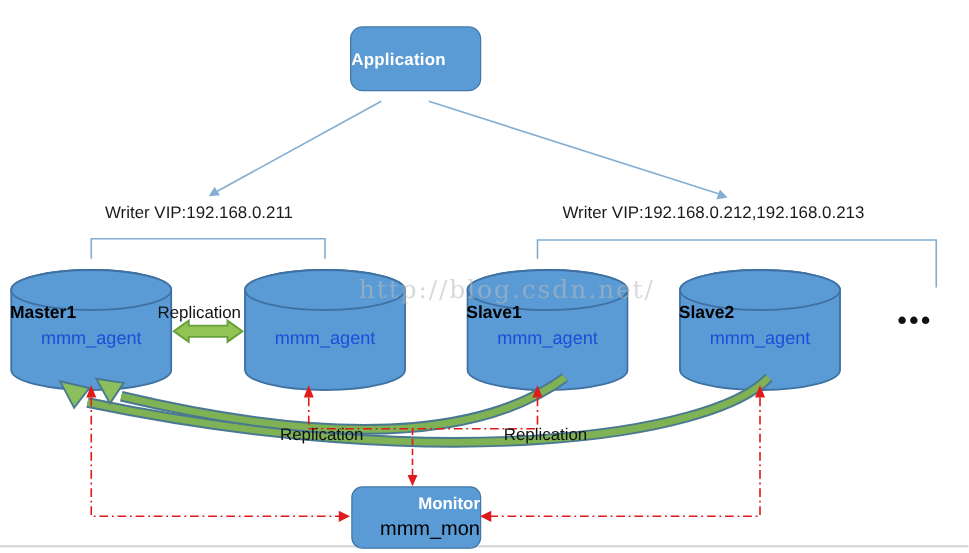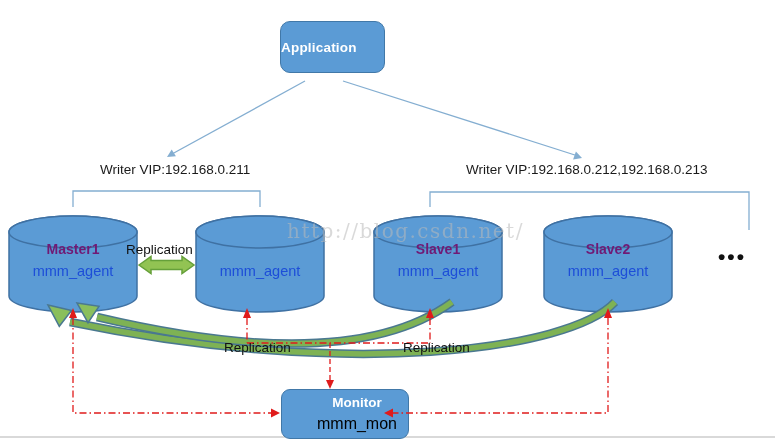--- a/index.html
+++ b/index.html
@@ -13,35 +13,34 @@
 
   .appbox{
     left:280px;top:21px;width:103px;height:50px;z-index:2;
     background:#5b9bd5;border:1px solid #4178a8;border-radius:10px;
     display:flex;align-items:center;justify-content:flex-start;
     color:#fff;font-size:13.5px;font-weight:600;letter-spacing:.2px;
   }
   .monitorbox{
     left:281px;top:389px;width:102px;height:48px;z-index:2;
     background:#5b9bd5;border:1px solid #4178a8;border-radius:9px;
-    display:flex;flex-direction:column;align-items:center;justify-content:center;
+    display:flex;flex-direction:column;align-items:flex-end;justify-content:center;
     line-height:1.45;
-    padding-left:24px;
   }
   .monitorbox .m-name{color:#fff;font-size:13.5px;font-weight:600;}
   .monitorbox .m-agent{color:#000;font-size:16px;font-weight:500;}
 
   .viplabel{
-    z-index:2;color:#1a1a1a;font-size:13.5px;white-space:nowrap;margin-left:16px;
+    z-index:2;color:#1a1a1a;font-size:13.5px;white-space:nowrap;
   }
   .cyl{left:0;top:215px;width:130px;height:98px;z-index:2;}
   .cyl svg{position:absolute;left:0;top:0;width:130px;height:98px;}
   .cyl-name{
-    position:absolute;top:26px;left:0;width:100%;text-align:center;
-    color:#701a75;font-size:14px;font-weight:700;
+    position:absolute;top:26px;left:0;width:100%;
+    color:#000000;font-size:14px;font-weight:700;
   }
   .cyl-agent{
     position:absolute;top:48px;left:0;width:100%;text-align:center;
     color:#1d4ed8;font-size:14.5px;font-weight:500;
   }
   .repl{
     z-index:4;color:#111;font-size:13.5px;white-space:nowrap;
   }
   .ellipsis{
     left:718px;top:245px;z-index:2;color:#111;font-size:21px;font-weight:700;

